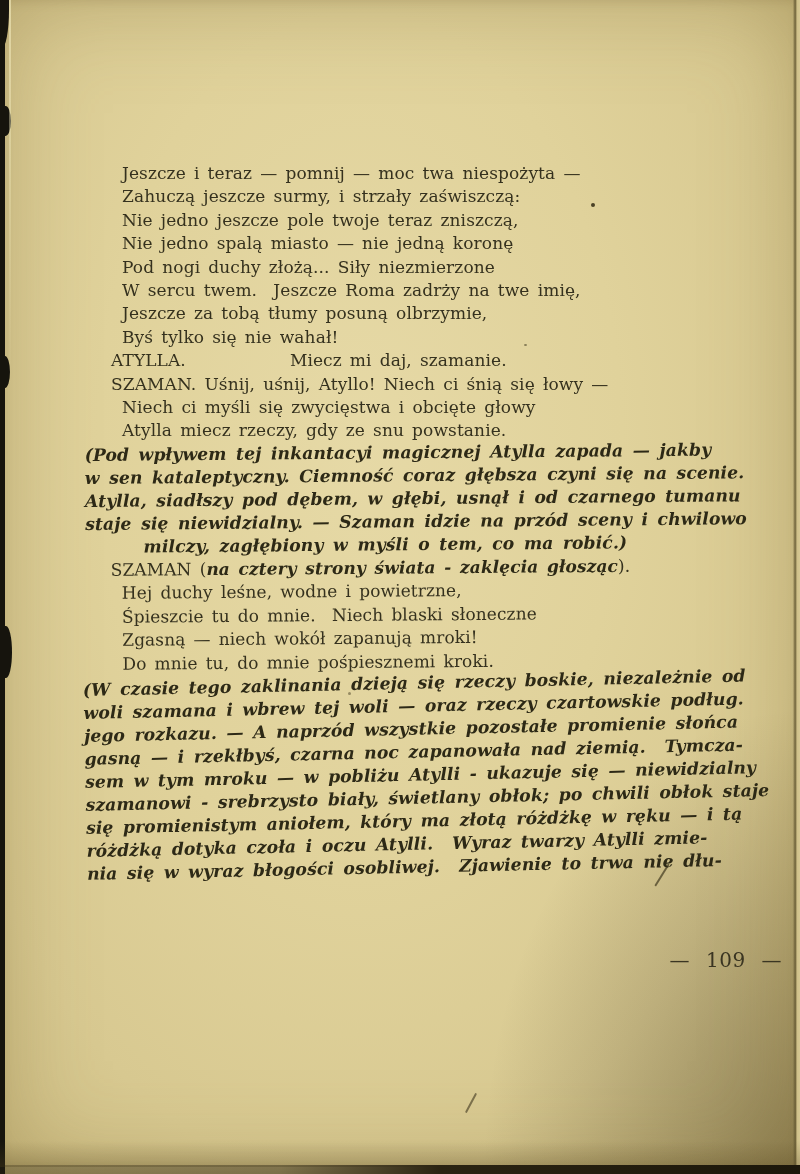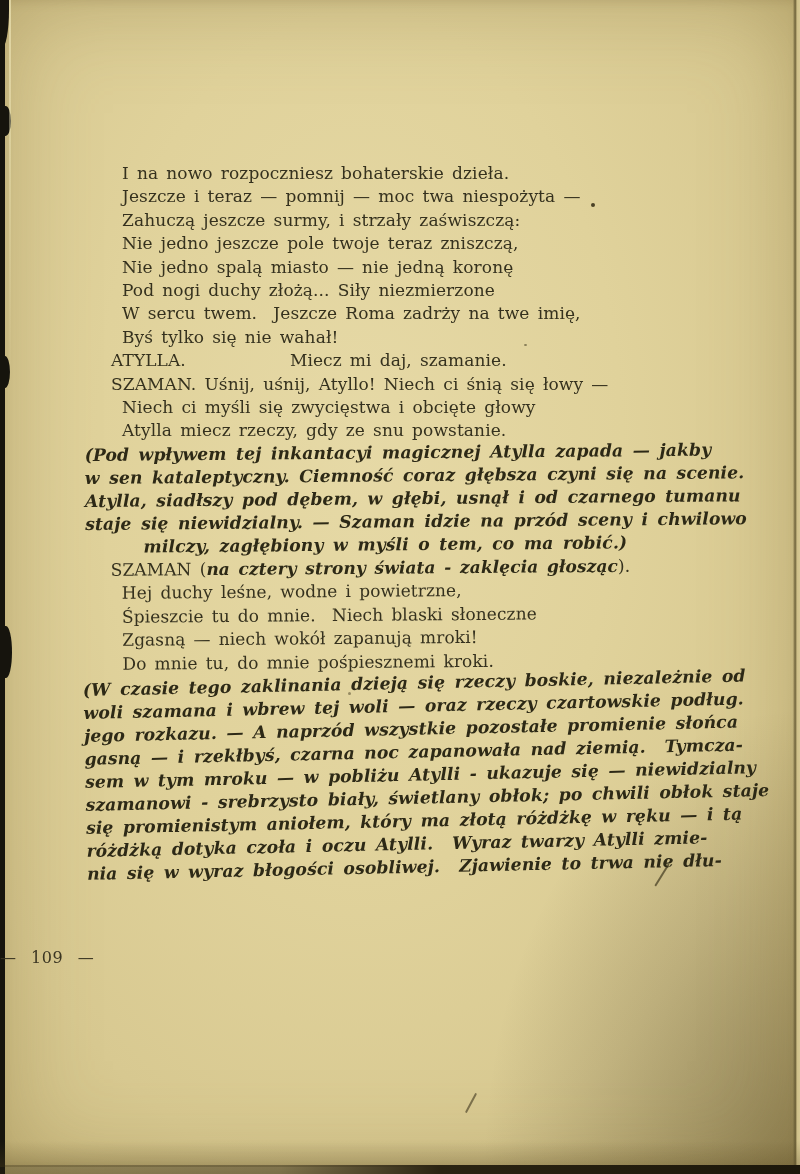--- a/index.html
+++ b/index.html
@@ -38,22 +38,22 @@
   .line{white-space:pre;word-spacing:2.6px;letter-spacing:.1px;}
   .indent{padding-left:37px;}
   .speaker-indent{padding-left:26px;}
   .dialogue{margin-left:104px;}
   .stage{font-style:italic;font-weight:600;color:#2d2916;}
   .stage .line{font-size:17.2px;line-height:23px;word-spacing:3.4px;}
   .stage1{transform:rotate(-0.5deg);transform-origin:left center;margin-top:1px;}
   .stage2{transform:rotate(-1.25deg);transform-origin:40px center;margin-top:2px;}
   .tilt{transform:rotate(-0.45deg);transform-origin:left center;}
   .center{text-align:center;padding-left:0;}
-  .page-number{position:absolute;top:948px;left:0;width:782px;text-align:left;
-    font-size:16px;word-spacing:9px;letter-spacing:.5px;color:#3a3522;}
+  .page-number{position:absolute;top:948px;left:0;width:782px;text-align:right;
+    font-size:20px;word-spacing:9px;letter-spacing:.5px;color:#3a3522;}
   
   .speck{position:absolute;background:#4a4126;border-radius:50%;}
   .s1{left:591px;top:203px;width:4px;height:4px;}
   .s2{left:524px;top:344px;width:3px;height:2px;opacity:.6;}
   .s3{left:661px;top:862px;width:2px;height:26px;transform:rotate(32deg);border-radius:2px;opacity:.75;}
   .s4{left:470px;top:1092px;width:2px;height:22px;transform:rotate(28deg);border-radius:2px;opacity:.65;}
   .s5{left:348px;top:692px;width:3px;height:3px;opacity:.5;}
 </style>
 </head>
 <body>
@@ -71,27 +71,27 @@
   <div class="bottom-strip"></div>
   <div class="speck s1"></div>
   <div class="speck s2"></div>
   <div class="speck s3"></div>
   <div class="speck s4"></div>
   <div class="speck s5"></div>
 
   <main class="text-block">
 
     <section>
-      <div class="line indent">I na nowo rozpoczniesz bohaterskie dzieła.</div>
       <div class="line indent">Jeszcze i teraz — pomnij — moc twa niespożyta —</div>
       <div class="line indent">Zahuczą jeszcze surmy, i strzały zaświszczą:</div>
       <div class="line indent">Nie jedno jeszcze pole twoje teraz zniszczą,</div>
       <div class="line indent">Nie jedno spalą miasto — nie jedną koronę</div>
       <div class="line indent">Pod nogi duchy złożą... Siły niezmierzone</div>
       <div class="line indent">W sercu twem.  Jeszcze Roma zadrży na twe imię,</div>
+      <div class="line indent">Jeszcze za tobą tłumy posuną olbrzymie,</div>
       <div class="line indent">Byś tylko się nie wahał!</div>
     </section>
 
     <div class="line speaker-indent"><span>ATYLLA.</span><span class="dialogue">Miecz mi daj, szamanie.</span></div>
 
     <section>
       <div class="line speaker-indent">SZAMAN. Uśnij, uśnij, Atyllo! Niech ci śnią się łowy —</div>
       <div class="line indent">Niech ci myśli się zwycięstwa i obcięte głowy</div>
       <div class="line indent">Atylla miecz rzeczy, gdy ze snu powstanie.</div>
     </section>

